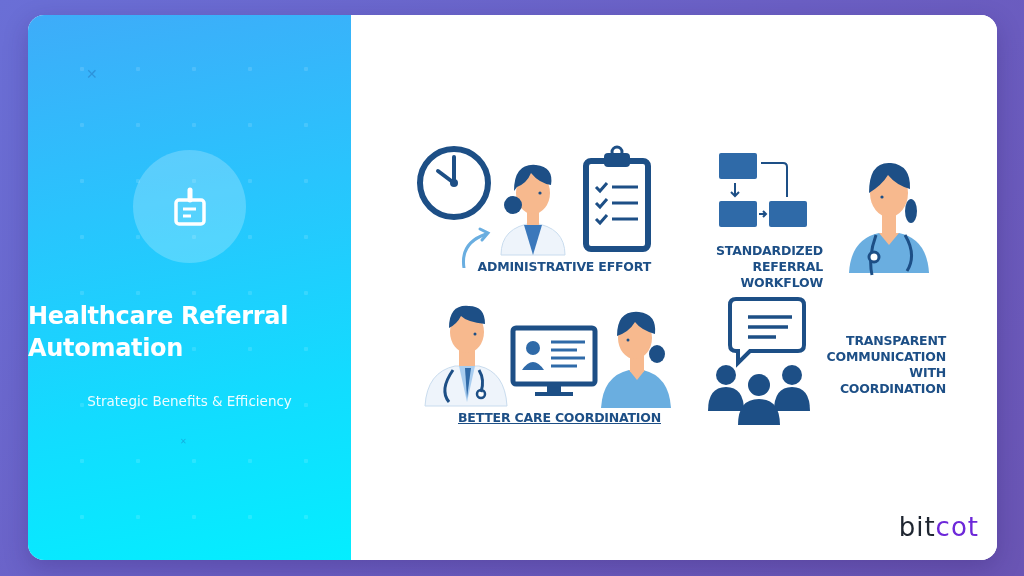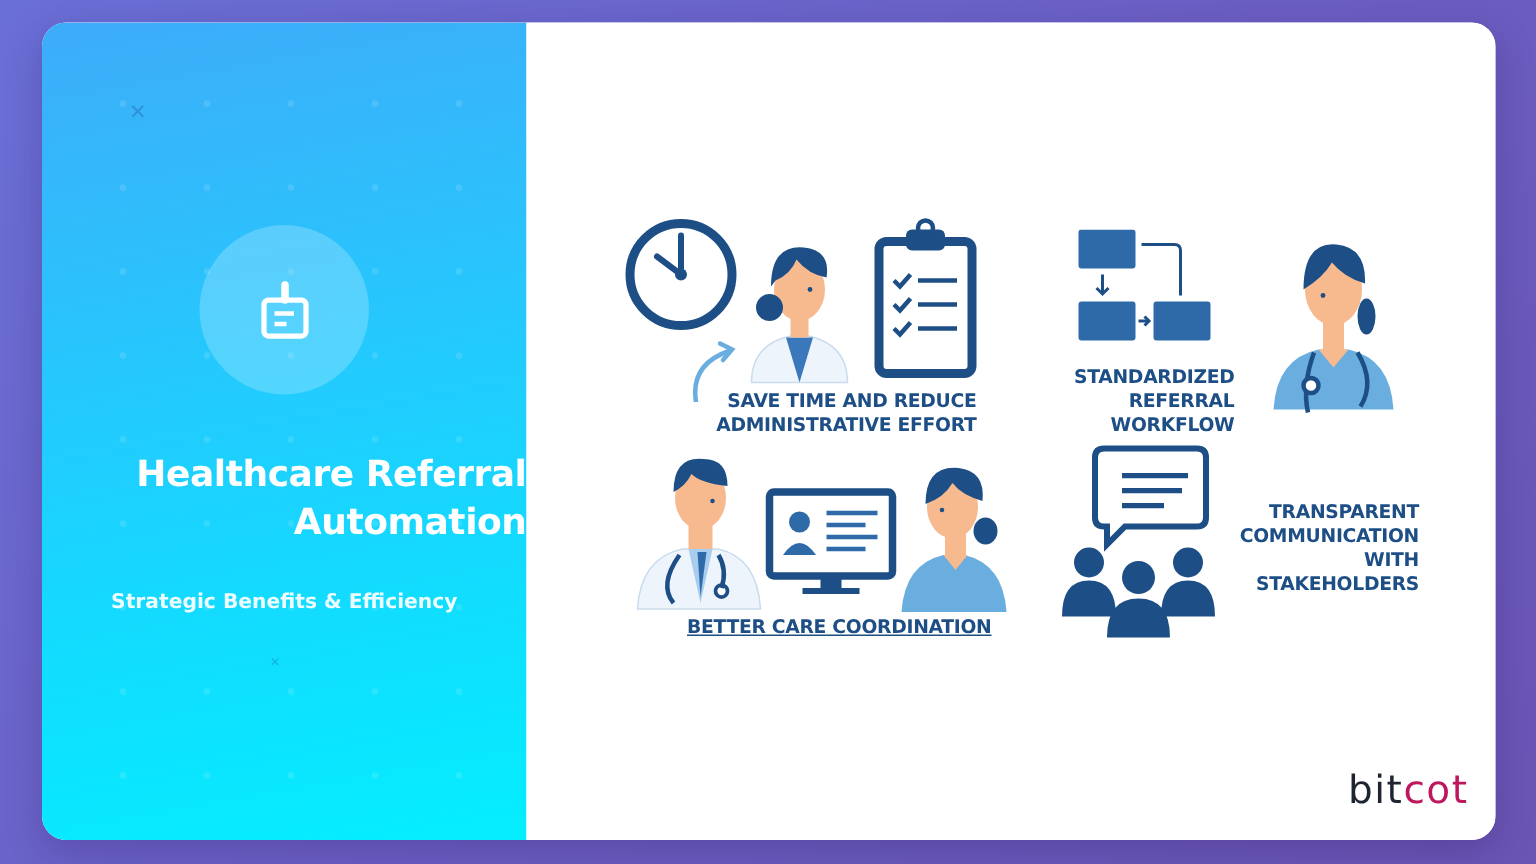--- a/index.html
+++ b/index.html
@@ -23,43 +23,42 @@
       background-image: radial-gradient(circle, rgba(255,255,255,0.12) 2px, transparent 2.5px);
       background-size: 56px 56px; background-position: 26px 26px;
     }
     .sparkle { position: absolute; color: rgba(30,90,160,0.35); font-size: 14px; line-height: 1; }
     .icon-circle {
       position: absolute; left: 105px; top: 135px; width: 113px; height: 113px;
       border-radius: 50%; background: rgba(255,255,255,0.22);
       display: flex; align-items: center; justify-content: center;
     }
     .title {
-      position: absolute; left: 0; top: 285px; width: 323px; text-align: right;
+      position: absolute; left: 0; top: 285px; width: 323px; text-align: left;
       color: #ffffff; font-size: 24px; font-weight: 700; line-height: 32px;
       font-family: "DejaVu Sans", sans-serif; letter-spacing: -0.3px;
     }
     .subtitle {
       position: absolute; left: 0; top: 378px; width: 323px; text-align: center;
       color: rgba(255,255,255,0.92); font-size: 13.5px;
       font-family: "DejaVu Sans", sans-serif;
-      font-weight: bold;
     }
     .right-panel { position: absolute; left: 323px; top: 0; width: 646px; height: 545px; background: #fff; }
     .illus { position: absolute; }
     .caption {
       position: absolute; color: #1d4f86; font-weight: 700; font-size: 12.5px;
       line-height: 16px; font-family: "DejaVu Sans", sans-serif; letter-spacing: -0.2px;
       text-align: right;
     }
     .logo {
       position: absolute; right: 18px; bottom: 18px; font-size: 26px;
       font-family: "DejaVu Sans", sans-serif; letter-spacing: 1px;
     }
     .logo .bit { color: #1e2530; }
-    .logo .cot { color: #be185d; }
+    .logo .cot { color: #6d28d9; }
   </style>
 </head>
 <body>
 
 <div class="card">
 
   <div class="left-panel">
     <div class="deco-dots"></div>
     <div class="sparkle" style="left:58px;top:52px;">✕</div>
     <div class="sparkle" style="left:152px;top:423px;font-size:8px;">✕</div>
@@ -105,21 +104,20 @@
         <line x1="196" y1="60" x2="222" y2="60" stroke="#1d4f86" stroke-width="3"></line>
         <path d="M180 76 l4 4 l7 -8" stroke="#1d4f86" stroke-width="3" fill="none"></path>
         <line x1="196" y1="76" x2="222" y2="76" stroke="#1d4f86" stroke-width="3"></line>
       </g>
       <g>
         <path d="M48 125 q-4 -25 22 -34" stroke="#6aaee0" stroke-width="3" fill="none" stroke-linecap="round"></path>
         <path d="M64 86 l8 4 l-6 7" stroke="#6aaee0" stroke-width="3" fill="none" stroke-linecap="round"></path>
       </g>
     </svg>
     <div class="caption" style="left:120px;top:244px;width:180px;">
-      <div>SAVE TIME AND REDUCE</div>
       <div>ADMINISTRATIVE EFFORT</div>
     </div>
 
     <svg class="illus" style="left:360px;top:138px;" width="240" height="125" viewBox="0 0 240 125">
       <g>
         <rect x="8" y="0" width="38" height="26" rx="2" fill="#2f6aa8"></rect>
         <rect x="8" y="48" width="38" height="26" rx="2" fill="#2f6aa8"></rect>
         <rect x="58" y="48" width="38" height="26" rx="2" fill="#2f6aa8"></rect>
         <line x1="24" y1="30" x2="24" y2="42" stroke="#1d4f86" stroke-width="2"></line>
         <path d="M20 39 l4 4 l4 -4" stroke="#1d4f86" stroke-width="2" fill="none"></path>
@@ -195,20 +193,20 @@
         <path d="M2 116 q0 -24 18 -24 q18 0 18 24 z"></path>
         <circle cx="86" cy="80" r="10"></circle>
         <path d="M68 116 q0 -24 18 -24 q18 0 18 24 z"></path>
         <circle cx="53" cy="90" r="11"></circle>
         <path d="M32 130 q0 -26 21 -26 q21 0 21 26 z"></path>
       </g>
     </svg>
     <div class="caption" style="left:455px;top:318px;width:140px;">
       <div>TRANSPARENT</div>
       <div>COMMUNICATION</div>
-      <div>WITH STAKEHOLDERS</div>
+      <div>WITH COORDINATION</div>
     </div>
 
     <div class="logo">
       <span class="bit">bit</span><span class="cot">cot</span>
     </div>
   </div>
 </div>
 
 </body></html>

